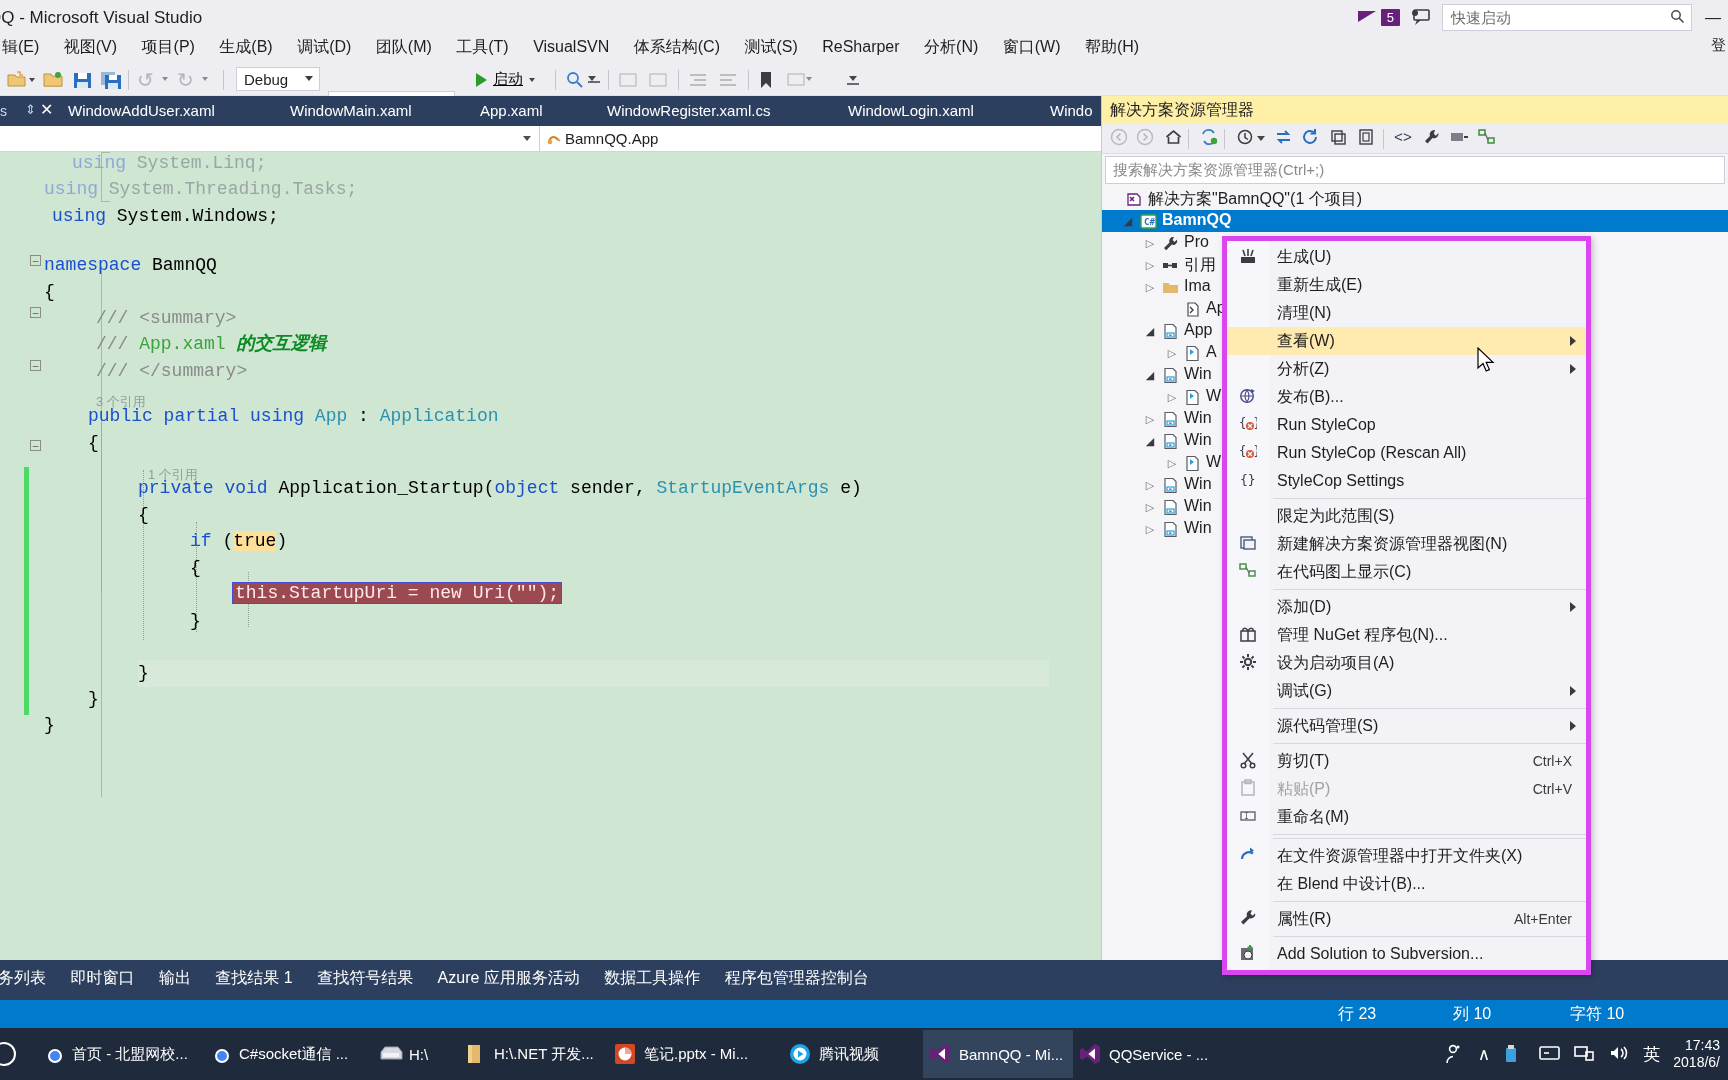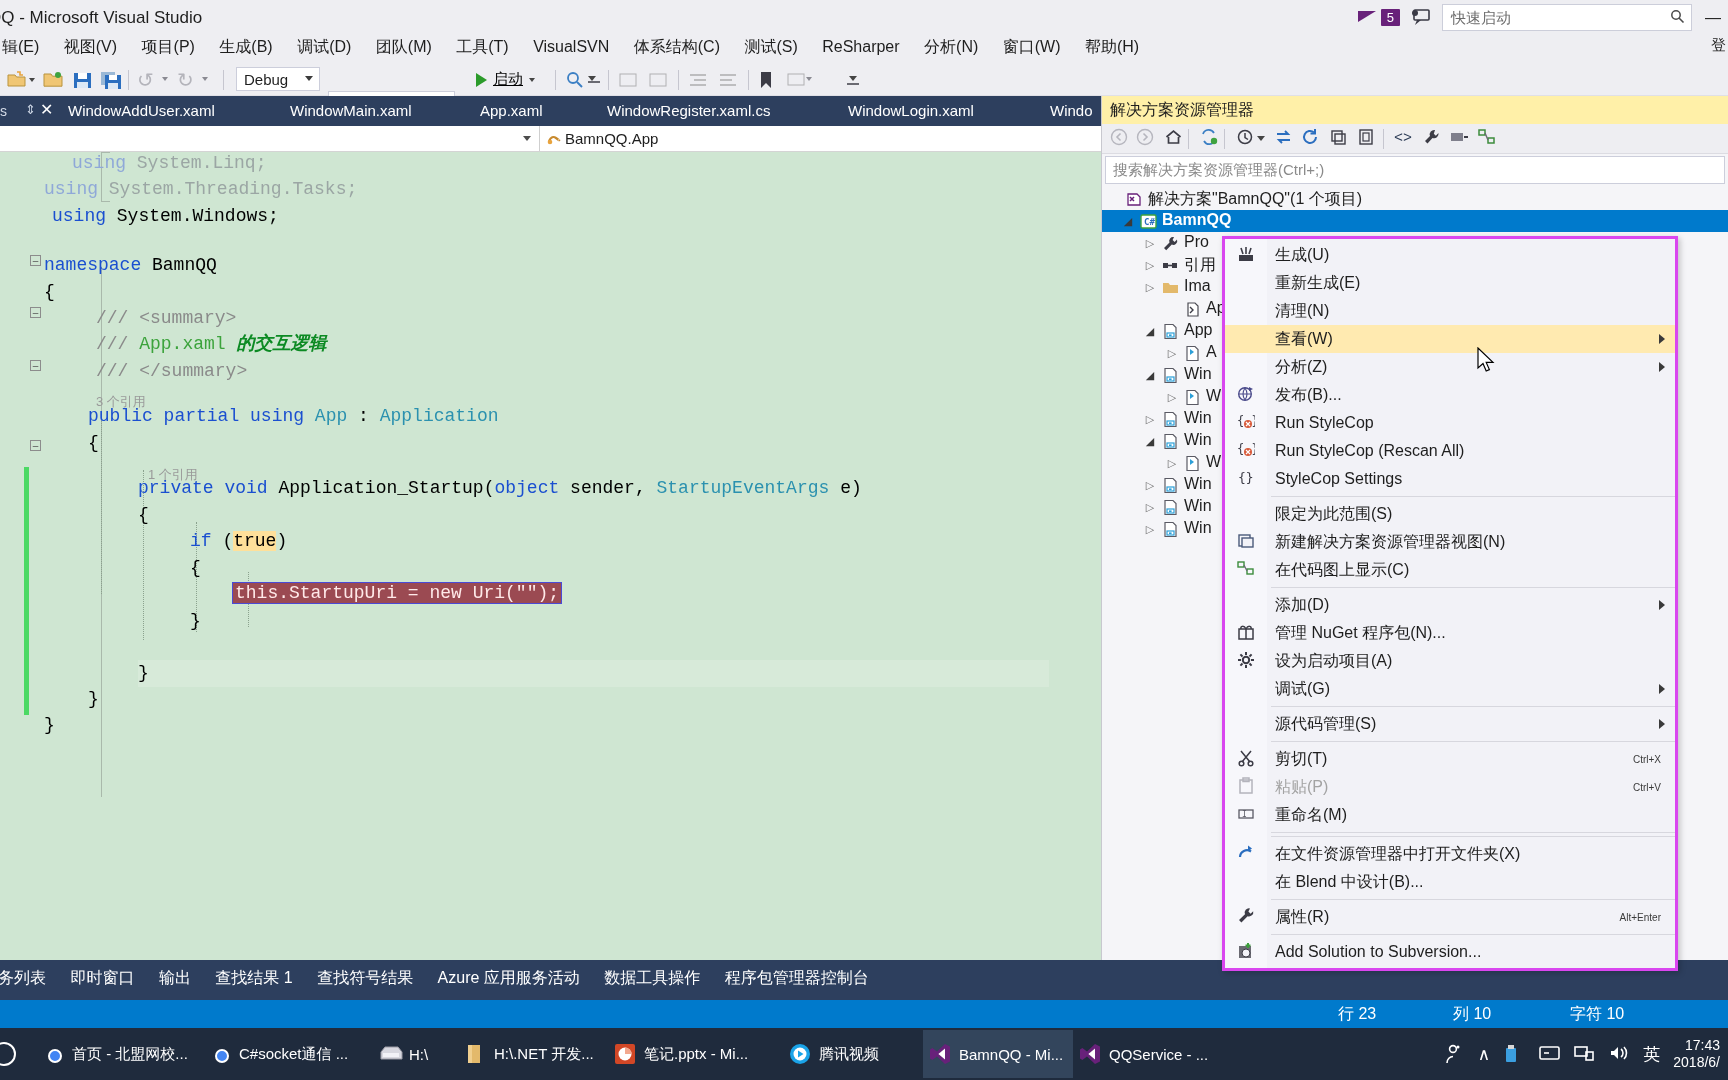--- a/index.html
+++ b/index.html
@@ -115,32 +115,32 @@
   #se-tree { position:absolute; left:0; top:92px; right:0; bottom:0; overflow:hidden;}
   .trow { height:22px; position:relative; font-size:16px; color:#1e1e1e; white-space:nowrap;}
   .trow.sel { background:#007acc; color:#fff; font-weight:bold;}
   .tw { position:absolute; top:5px; font-size:11px; color:#6a6a6a; width:12px; text-align:center;}
   .tw.open { color:#3a3a3a; }
   .tico { position:absolute; top:3px; width:17px; height:17px;}
   .tlbl { position:absolute; top:1px; }
 
   
   #ctxmenu {
-    position:absolute; left:1222px; top:236px; width:456px;
-    background:#f2f2f7; border:3px solid #d946ef; z-index:50;
+    position:absolute; left:1222px; top:236px; width:369px;
+    background:#f2f2f7; border:5px solid #d946ef; z-index:50;
     box-shadow:2px 2px 6px rgba(0,0,0,.22);
     padding:2px 0;
   }
   #ctxmenu .gut { position:absolute; left:0; top:0; bottom:0; width:42px; background:#f7f7fb; }
   .cmi { position:relative; height:28px; display:flex; align-items:center; font-size:16px; color:#1e1e1e;}
   .cmi.hi { background:#ffeab0; }
   .cmi.dis { color:#a3a3a3; }
   .cmi .ico { width:42px; text-align:center; font-size:15px; flex:0 0 42px; z-index:2;}
   .cmi .lbl { flex:1; padding-left:8px; z-index:2;}
-  .cmi .acc { color:#3a3a3a; padding-right:14px; font-size:10px; z-index:2;}
+  .cmi .acc { color:#3a3a3a; padding-right:14px; font-size:14px; z-index:2;}
   .cmi .arrow { position:absolute; right:10px; top:9px;
      width:0;height:0;border-top:5px solid transparent;border-bottom:5px solid transparent;border-left:6px solid #3a3a3a;}
   .cmsep { height:1px; background:#d7d7de; margin:3px 0 3px 46px; }
   #cursor { position:absolute; left:1477px; top:347px; z-index:60; }
 
   
   #bottomtabs {
     position:absolute; left:0; top:960px; width:1728px; height:40px;
     background:#2d3f5e; color:#fff; font-size:16px; white-space:nowrap;
   }

